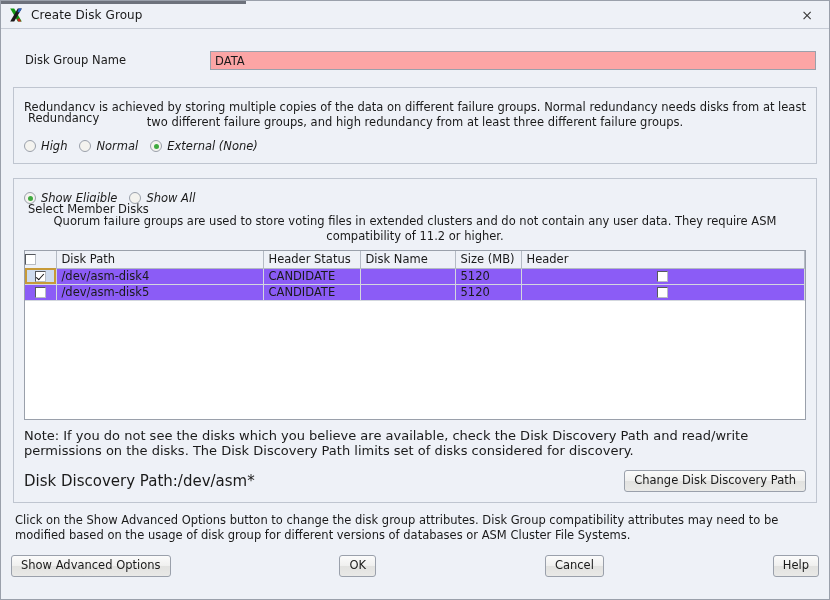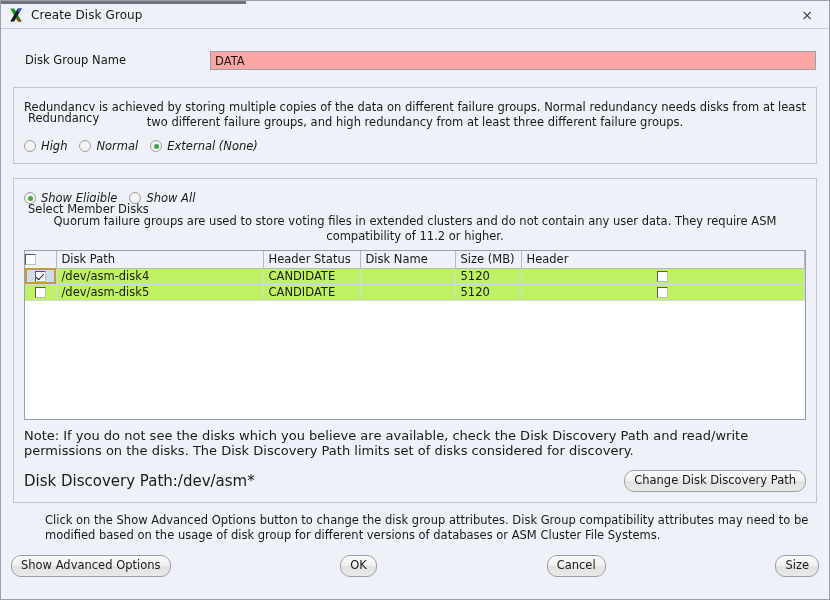--- a/index.html
+++ b/index.html
@@ -195,21 +195,21 @@
     padding: 0 0 0 5px;
     box-sizing: border-box;
     color: #1a1a1a;
   }
   table.disks td {
     border-right: 1px solid #d3d7de;
     border-bottom: 1px solid #d3d7de;
     height: 16px;
     padding: 0 0 0 5px;
     box-sizing: border-box;
-    background: #bef264;
+    background: #8b5cf6;
     white-space: nowrap;
     overflow: hidden;
   }
   th.cb-col, td.cb-col {
     width: 31px;
     padding: 0 !important;
     text-align: center;
     vertical-align: middle;
   }
   td.cb-col.selected {
@@ -259,35 +259,34 @@
     justify-content: space-between;
     margin-top: 12px;
   }
   .ddp-text { font-size: 15px; }
 
   
   .btn {
     display: inline-block;
     background: linear-gradient(to bottom, #fbfbfb 0%, #f0f0ef 48%, #e2e2e0 52%, #e9e9e7 100%);
     border: 1px solid #9aa0ab;
-    border-radius: 10px;
+    border-radius: 3px;
     font-size: 11.5px;
     color: #1a1a1a;
     padding: 3px 9px 4px 9px;
     cursor: pointer;
     line-height: 13px;
     white-space: nowrap;
   }
 
   #footer-text {
     font-size: 11.5px;
     line-height: 15px;
     padding: 0 4px;
     margin-top: 10px;
-    margin-left: 30px;
   }
   #footer-buttons {
     display: flex;
     justify-content: space-between;
     align-items: center;
     gap: 24px;
     margin-top: 12px;
   }
 </style>
 </head>
@@ -410,17 +409,17 @@
         <span class="btn">Change Disk Discovery Path</span>
       </div>
     </div>
 
     <div id="footer-text">Click on the Show Advanced Options button to change the disk group attributes. Disk Group compatibility attributes may need to be modified based on the usage of disk group for different versions of databases or ASM Cluster File Systems.</div>
 
     <div id="footer-buttons">
       <span class="btn">Show Advanced Options</span>
       <span class="btn">OK</span>
       <span class="btn">Cancel</span>
-      <span class="btn">Size</span>
+      <span class="btn">Help</span>
     </div>
 
   </div>
 </div>
 
 </body></html>

